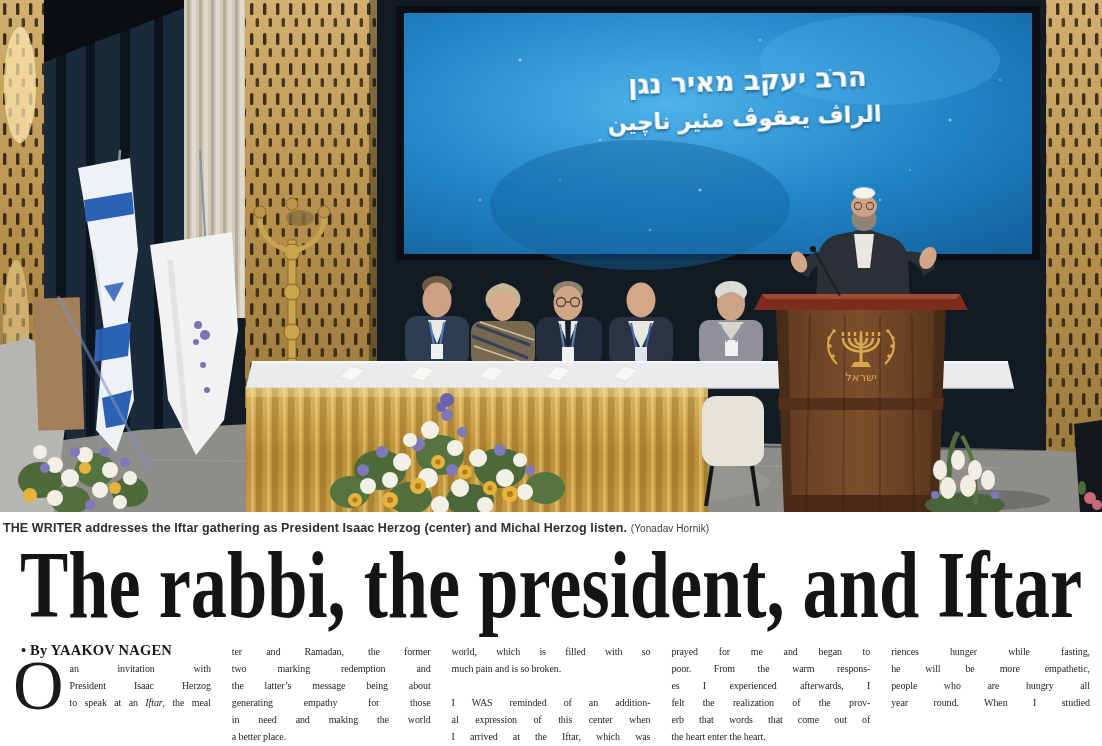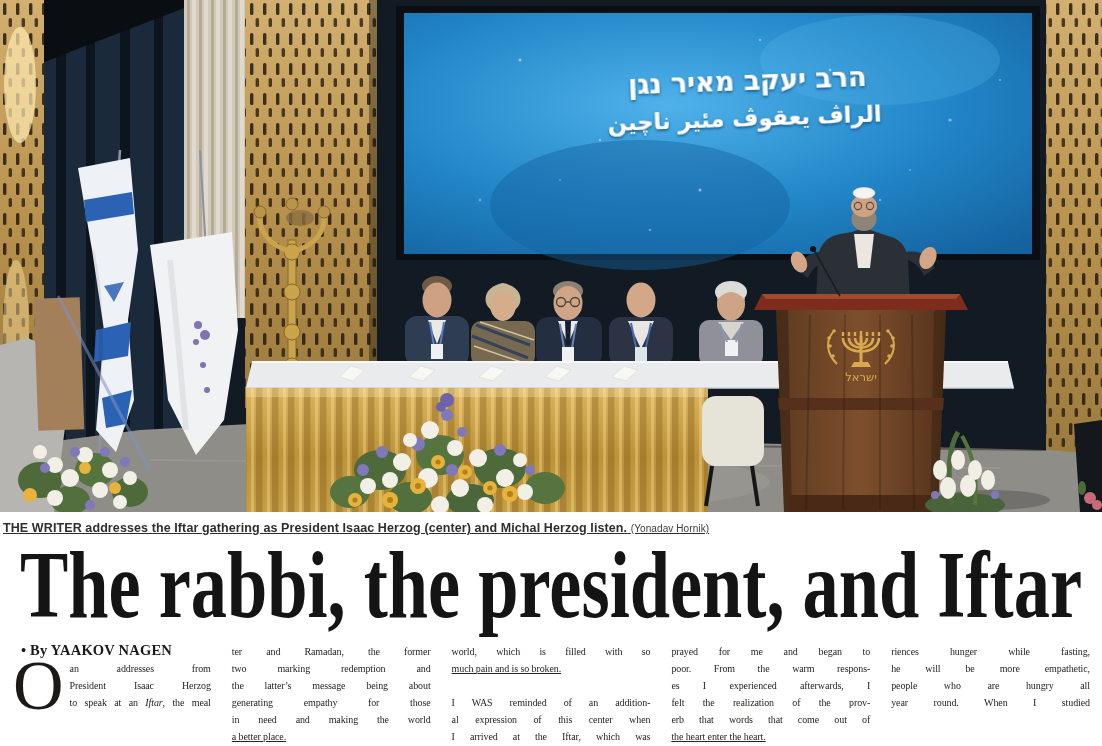--- a/index.html
+++ b/index.html
@@ -2,30 +2,30 @@
 <html><head>
 <meta charset="utf-8">
 <style>
   html,body{margin:0;padding:0;}
   body{width:1102px;height:746px;overflow:hidden;background:#ffffff;
        font-family:"Liberation Serif",serif;color:#29241f;}
   .photo-wrap{width:1102px;height:512px;position:relative;background:#121a24;}
   .photo-wrap svg{display:block;}
   .caption{height:30px;box-sizing:border-box;padding:9px 8px 0 3px;
            font-family:"Liberation Sans",sans-serif;font-weight:bold;
-           font-size:12.5px;letter-spacing:.1px;color:#2e2e2e;white-space:nowrap;text-decoration:underline;}
+           font-size:12.5px;letter-spacing:.1px;color:#2e2e2e;white-space:nowrap;}
   .cap-credit{font-weight:normal;font-size:10px;color:#3c3c3c;}
   .headline-wrap{height:97px;}
   .headline-wrap svg{display:block;}
   .body-cols{display:flex;gap:21px;box-sizing:border-box;height:107px;
              padding:4px 12px 0 12px;overflow:hidden;}
   .col{flex:1 1 0;min-width:0;}
   .line{font-size:10px;line-height:17px;letter-spacing:-0.1px;
         text-align:justify;text-align-last:justify;}
-  .line.left{text-align-last:left;text-decoration:underline;}
+  .line.left{text-align-last:left;}
   .line i{font-style:italic;}
   .byline{font-weight:bold;font-size:14.5px;line-height:15px;
           letter-spacing:.2px;padding-left:9px;margin-bottom:2px;color:#1c1916;}
   .gap{height:17px;}
   .dropcap{float:left;font-size:70px;line-height:49px;height:49px;
            padding:1px 6px 0 1px;color:#1c1a18;}
 </style>
 </head>
 <body>
 
@@ -423,21 +423,21 @@
     <text x="551" y="75" text-anchor="middle" textLength="1062" lengthAdjust="spacingAndGlyphs" font-family="'Liberation Serif',serif" font-weight="bold" font-size="96" fill="#141414">The rabbi, the president, and Iftar</text>
   </svg>
 </div>
 
 <div class="body-cols">
 
   <div class="col">
     <div class="byline">• By YAAKOV NAGEN</div>
     <div class="para">
       <span class="dropcap">O</span>
-      <div class="line">an addresses from</div>
+      <div class="line">an invitation with</div>
       <div class="line">President Isaac Herzog</div>
       <div class="line"><span>to speak at an </span><i>Iftar</i><span>, the meal</span></div>
     </div>
   </div>
 
   <div class="col">
     <div class="line">ter and Ramadan, the former</div>
     <div class="line">two marking redemption and</div>
     <div class="line">the latter’s message being about</div>
     <div class="line">generating empathy for those</div>

